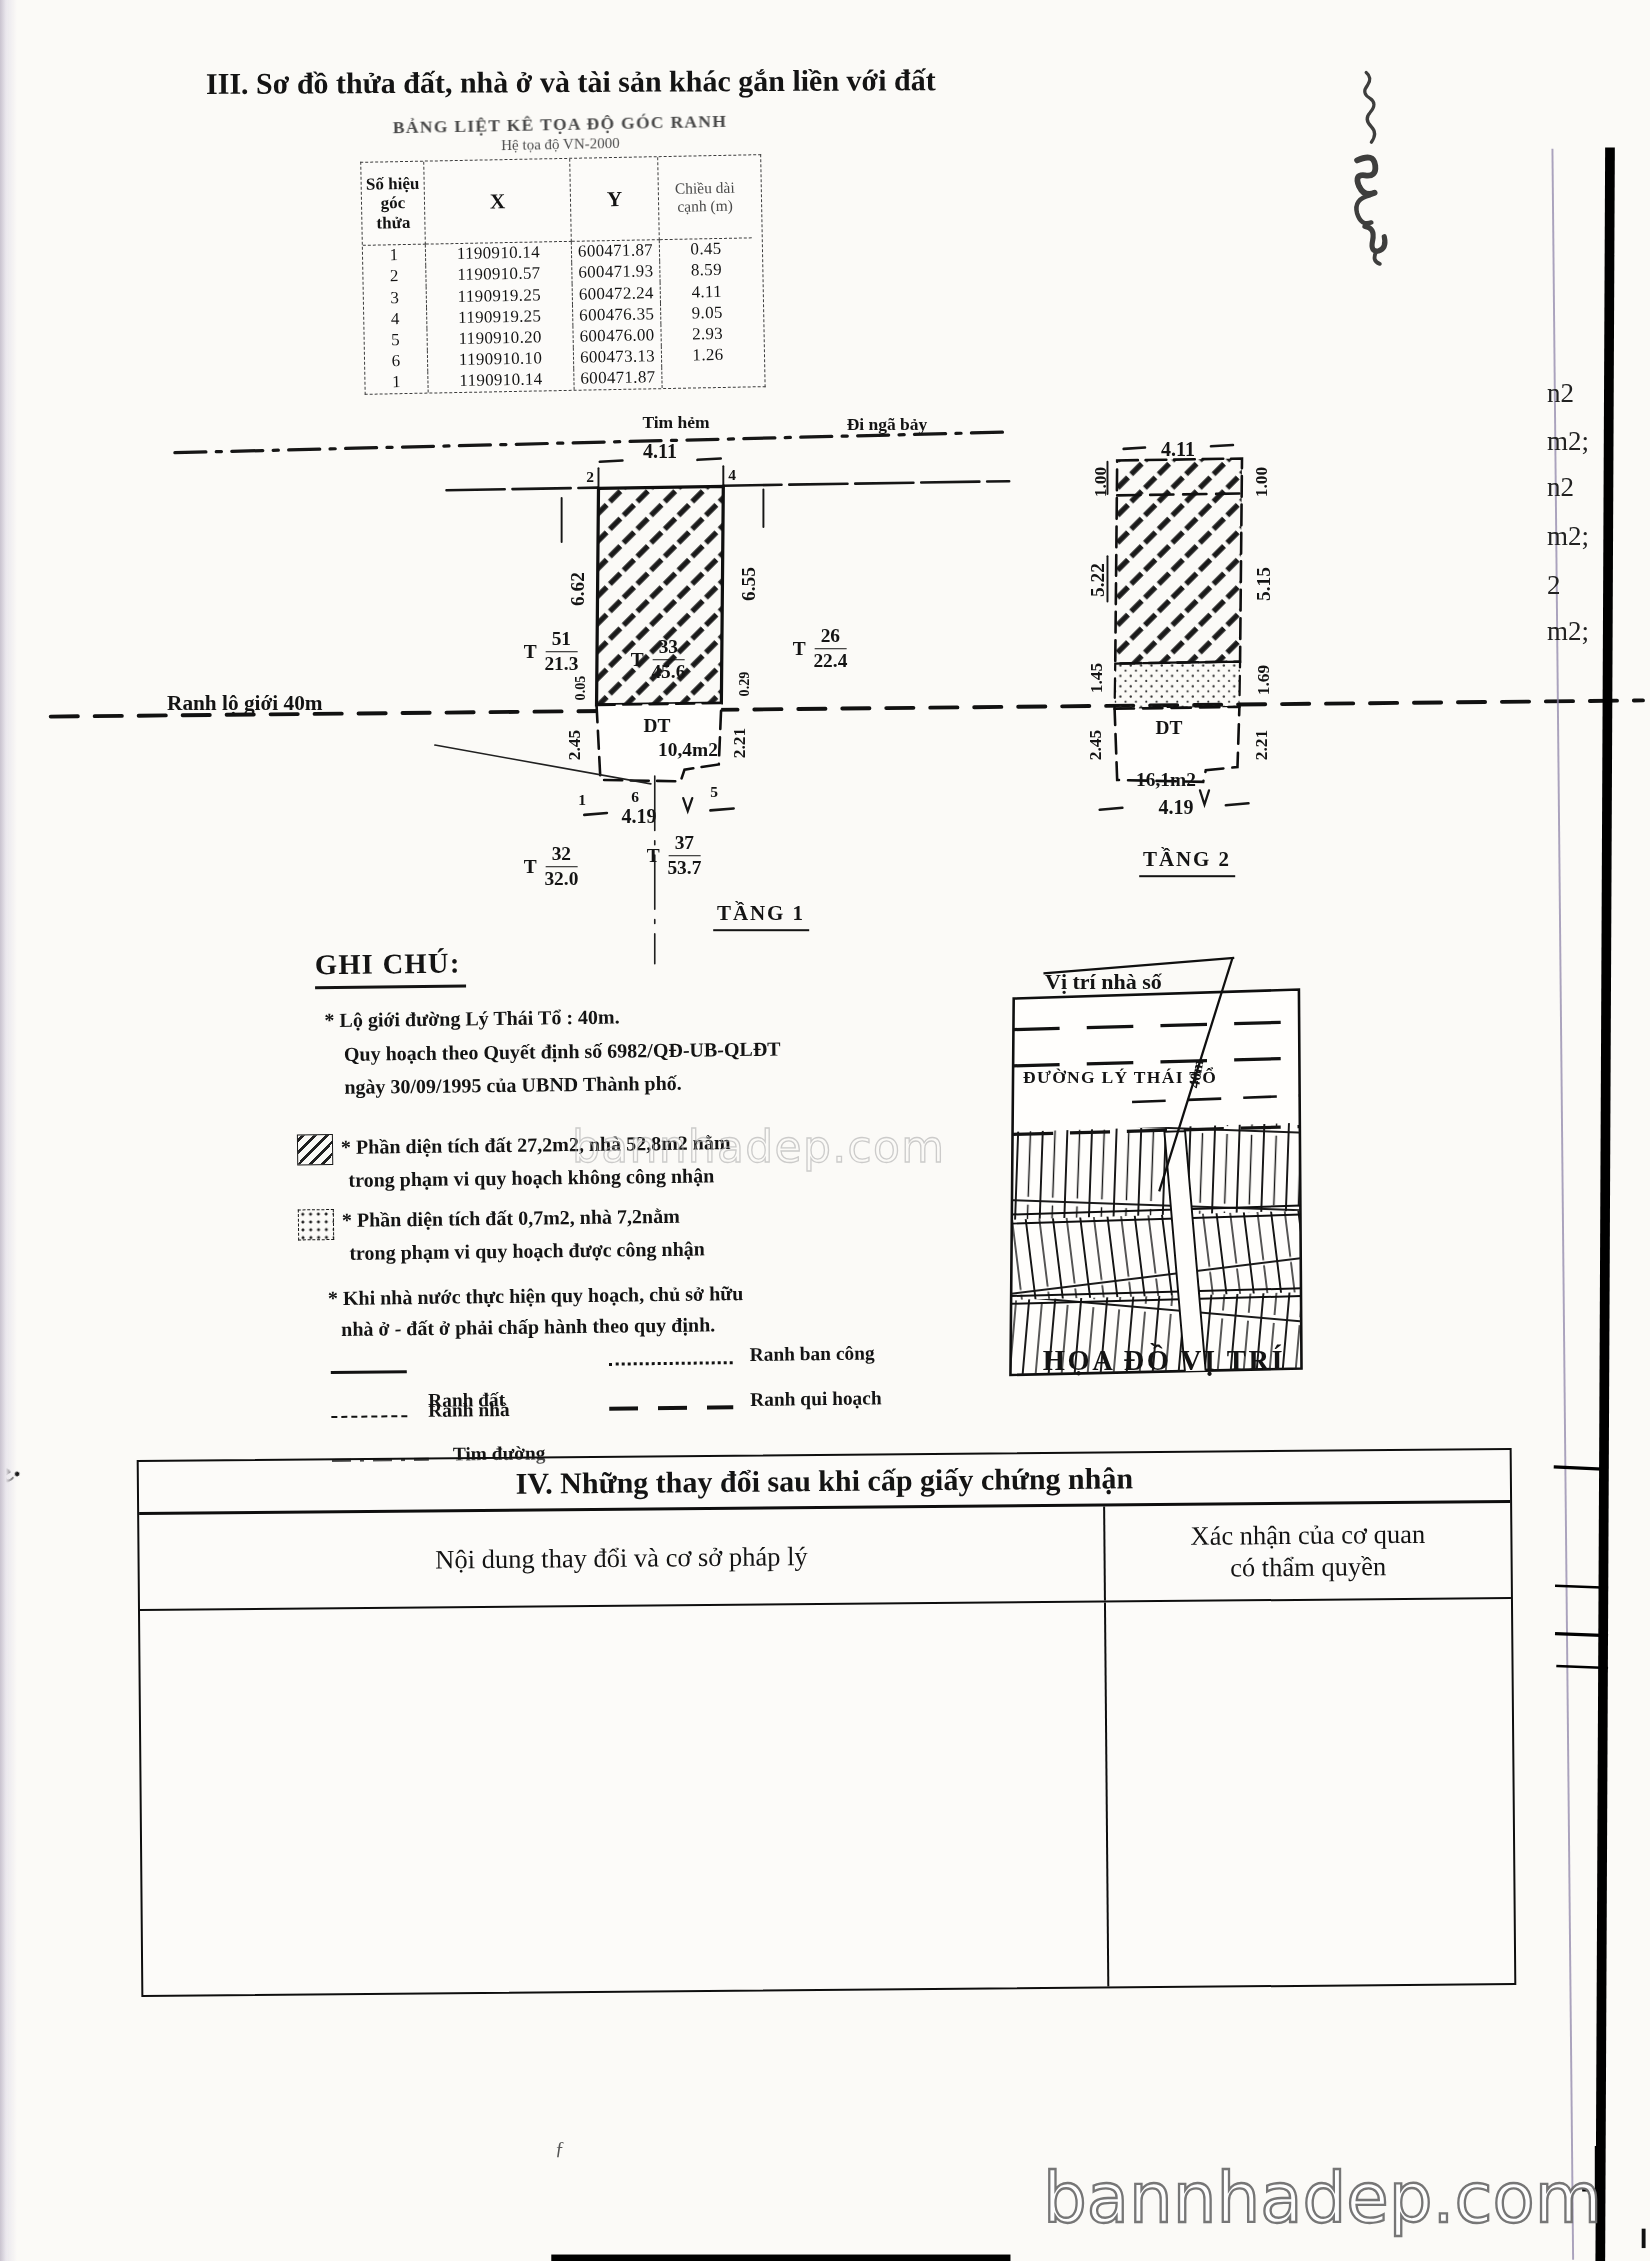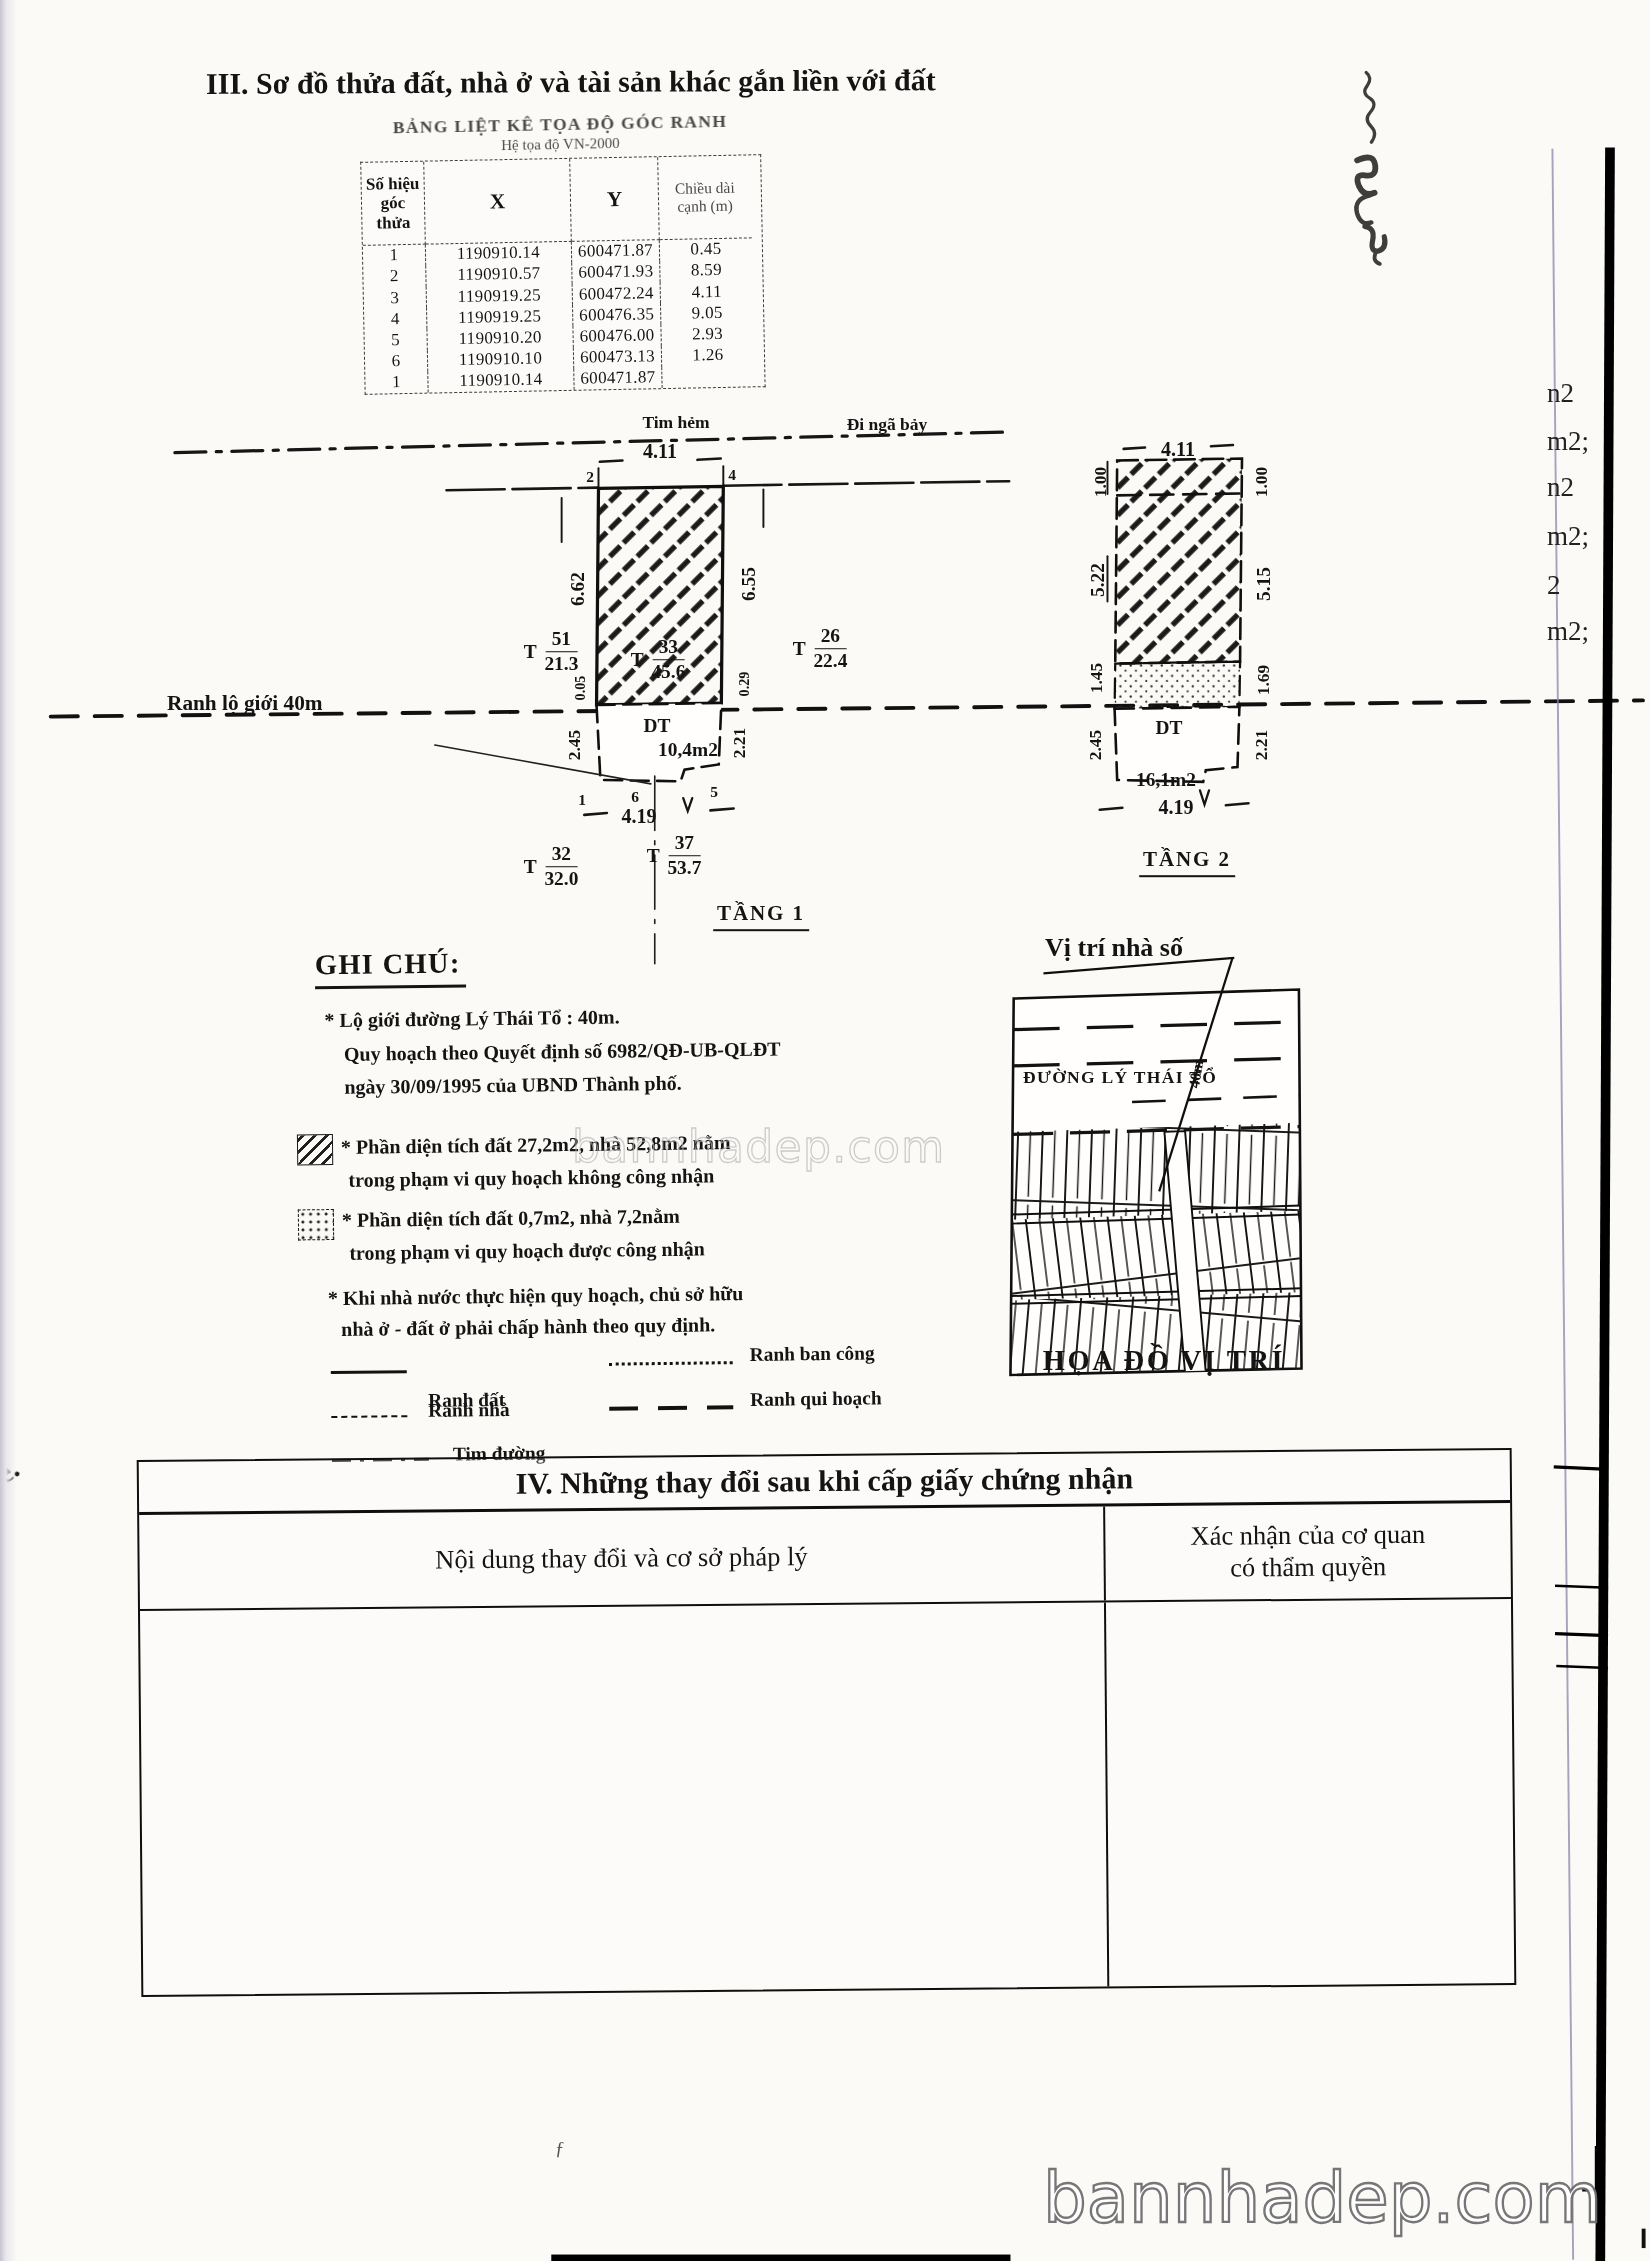--- a/index.html
+++ b/index.html
@@ -12,21 +12,21 @@
     content:"";position:absolute;left:0;top:0;bottom:0;width:17px;z-index:5;
     background:linear-gradient(to right,#c9c3cf 0,#e9e6ec 5.8px,rgba(255,255,255,0) 17px);
   }
   .scan{position:absolute;inset:0;filter:blur(0.2px) contrast(1.02);}
   .lbl{position:absolute;white-space:nowrap;color:#161616;}
   .c{transform:translate(-50%,-50%);}
   .r{transform:translate(-50%,-50%) rotate(-90deg);}
   .b{font-weight:bold;}
   .s22{font-size:14.2px;} .s24{font-size:15.5px;} .s26{font-size:17px;} .s27{font-size:17.5px;}
   .s30{font-size:19.4px;} .s31{font-size:20px;} .s33{font-size:21.3px;} .s36{font-size:21px;}
-  .s40{font-size:26px;} .s44{font-size:28.5px;} .s46{font-size:30px;}
+  .s40{font-size:22px;margin-top:36px;} .s44{font-size:28.5px;} .s46{font-size:30px;}
   .gray{color:#4b4b4b;}
   
   .tfrac{display:flex;align-items:center;gap:7.8px;font-weight:bold;font-size:19.4px;}
   .tfrac .frac{display:inline-flex;flex-direction:column;align-items:center;line-height:1.05;}
   .tfrac .fn{border-bottom:1.9px solid #161616;padding:0 6.5px 1.9px;}
   .tfrac .fd{padding-top:1.9px;}
   
   .ctwrap{position:absolute;left:362px;top:114px;width:401px;transform:rotate(-1.1deg);}
   .ct-cap1{display:block;text-align:center;font-weight:bold;font-size:17.5px;color:#4a4a4a;
            filter:blur(0.5px);letter-spacing:1.3px;}

